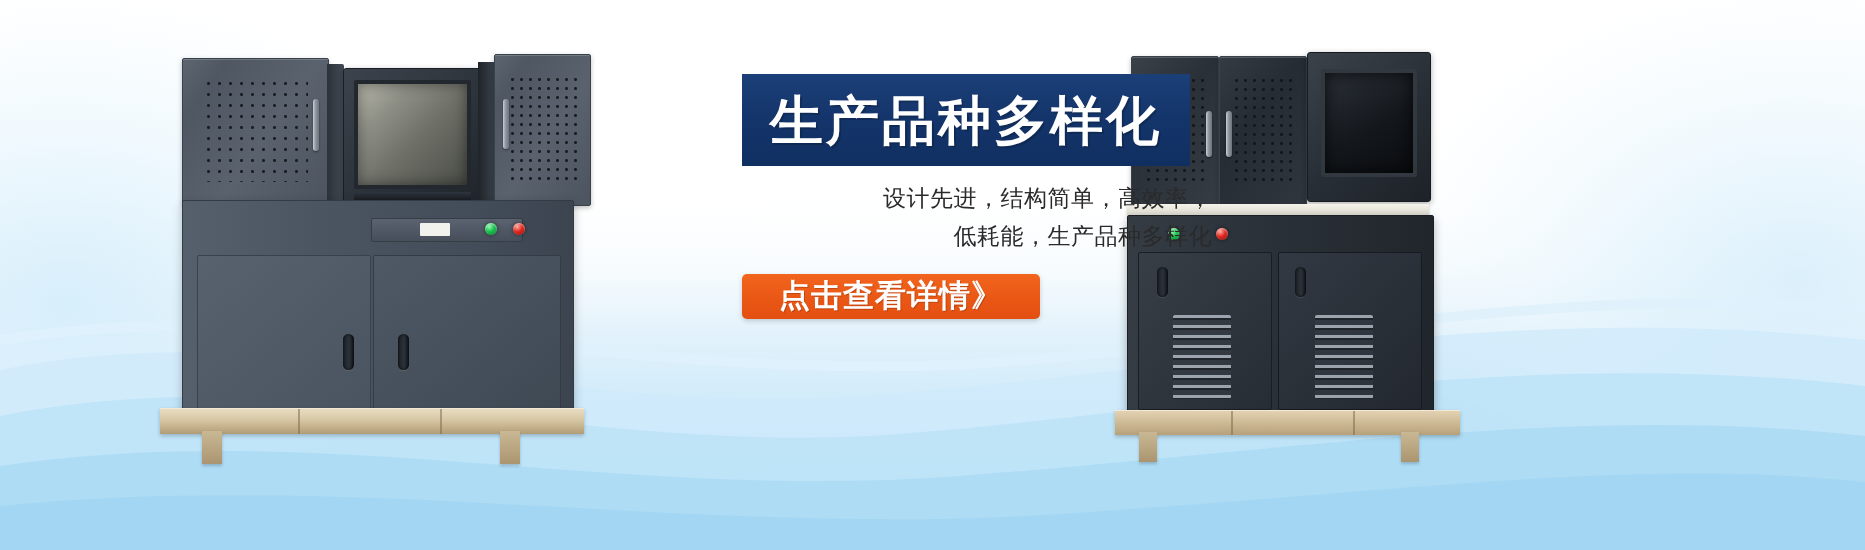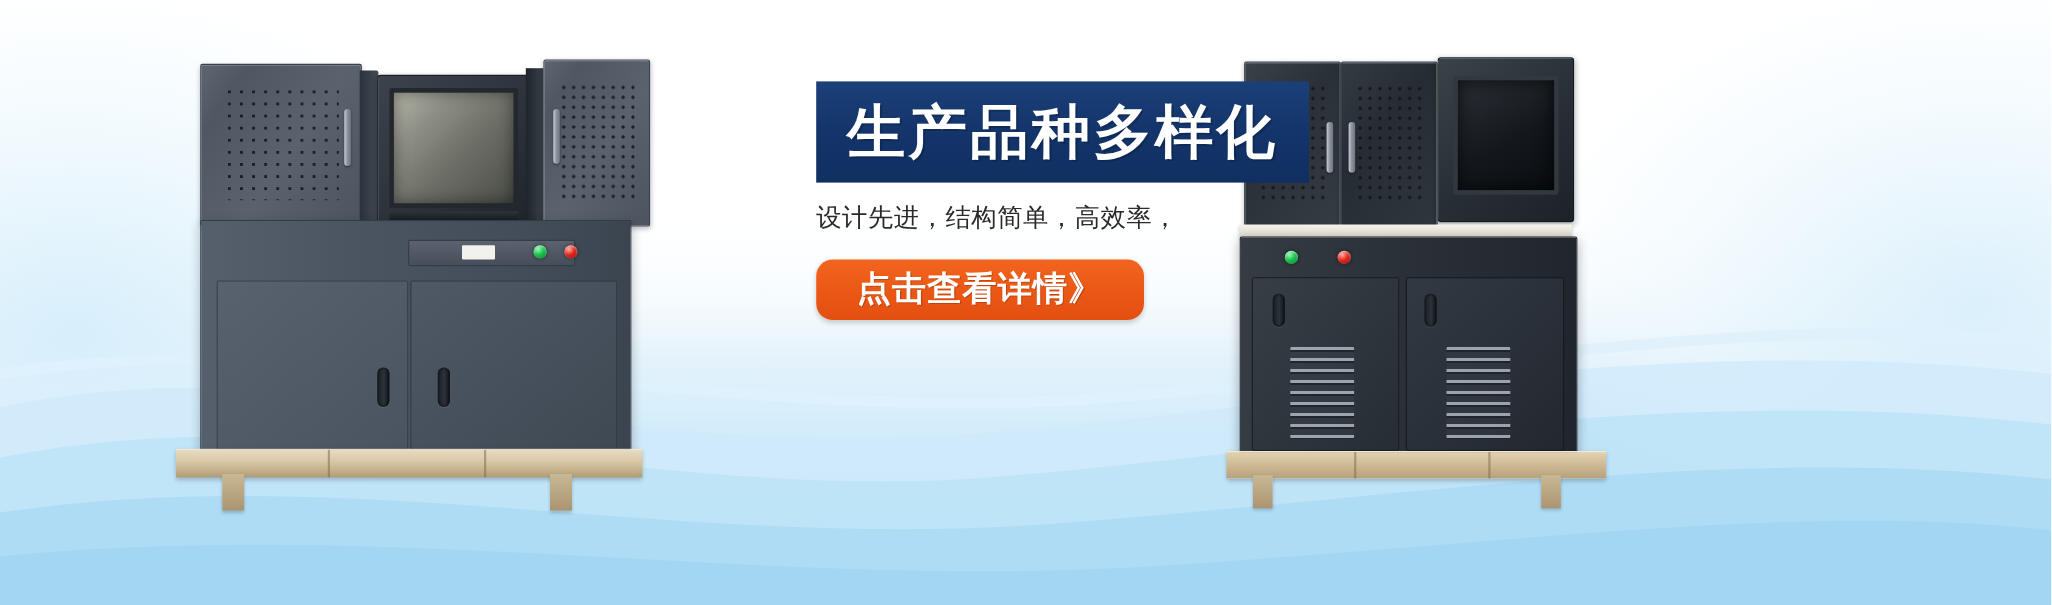--- a/index.html
+++ b/index.html
@@ -192,30 +192,31 @@
     line-height: 1.25;
     white-space: nowrap;
   }
   .desc {
     margin-top: 14px;
     color: #2a2a2a;
     font-size: 23px;
     line-height: 1.65;
     letter-spacing: .5px;
     white-space: nowrap;
+    text-align: right;
   }
   .cta {
     margin-top: 18px;
     display: inline-flex;
     align-items: center;
     justify-content: center;
     width: 298px;
-    height: 55px;
+    height: 45px;
     background: linear-gradient(to bottom, #f2651d 0%, #ea5715 55%, #e24f10 100%);
-    border-radius: 15px;
+    border-radius: 5px;
     box-shadow: 0 2px 5px rgba(0,0,0,.18);
     cursor: pointer;
   }
   .cta-text {
     color: #ffffff;
     font-size: 31px;
     font-weight: bold;
     letter-spacing: 1px;
     text-shadow: 1px 1px 0 rgba(140,50,8,.45);
     white-space: nowrap;
@@ -367,19 +368,20 @@
 
   <div class="copy">
 
     <div class="headline-bar">
       <div class="headline-text">生产品种多样化</div>
     </div>
 
 
 
     <div class="desc">设计先进，结构简单，高效率，</div>
+    <div class="desc" style="margin-top:0;">低耗能，生产品种多样化</div>
 
     <div class="cta">
       <span class="cta-text">点击查看详情》</span>
     </div>
   </div>
 
 </div>
 
 </body></html>

